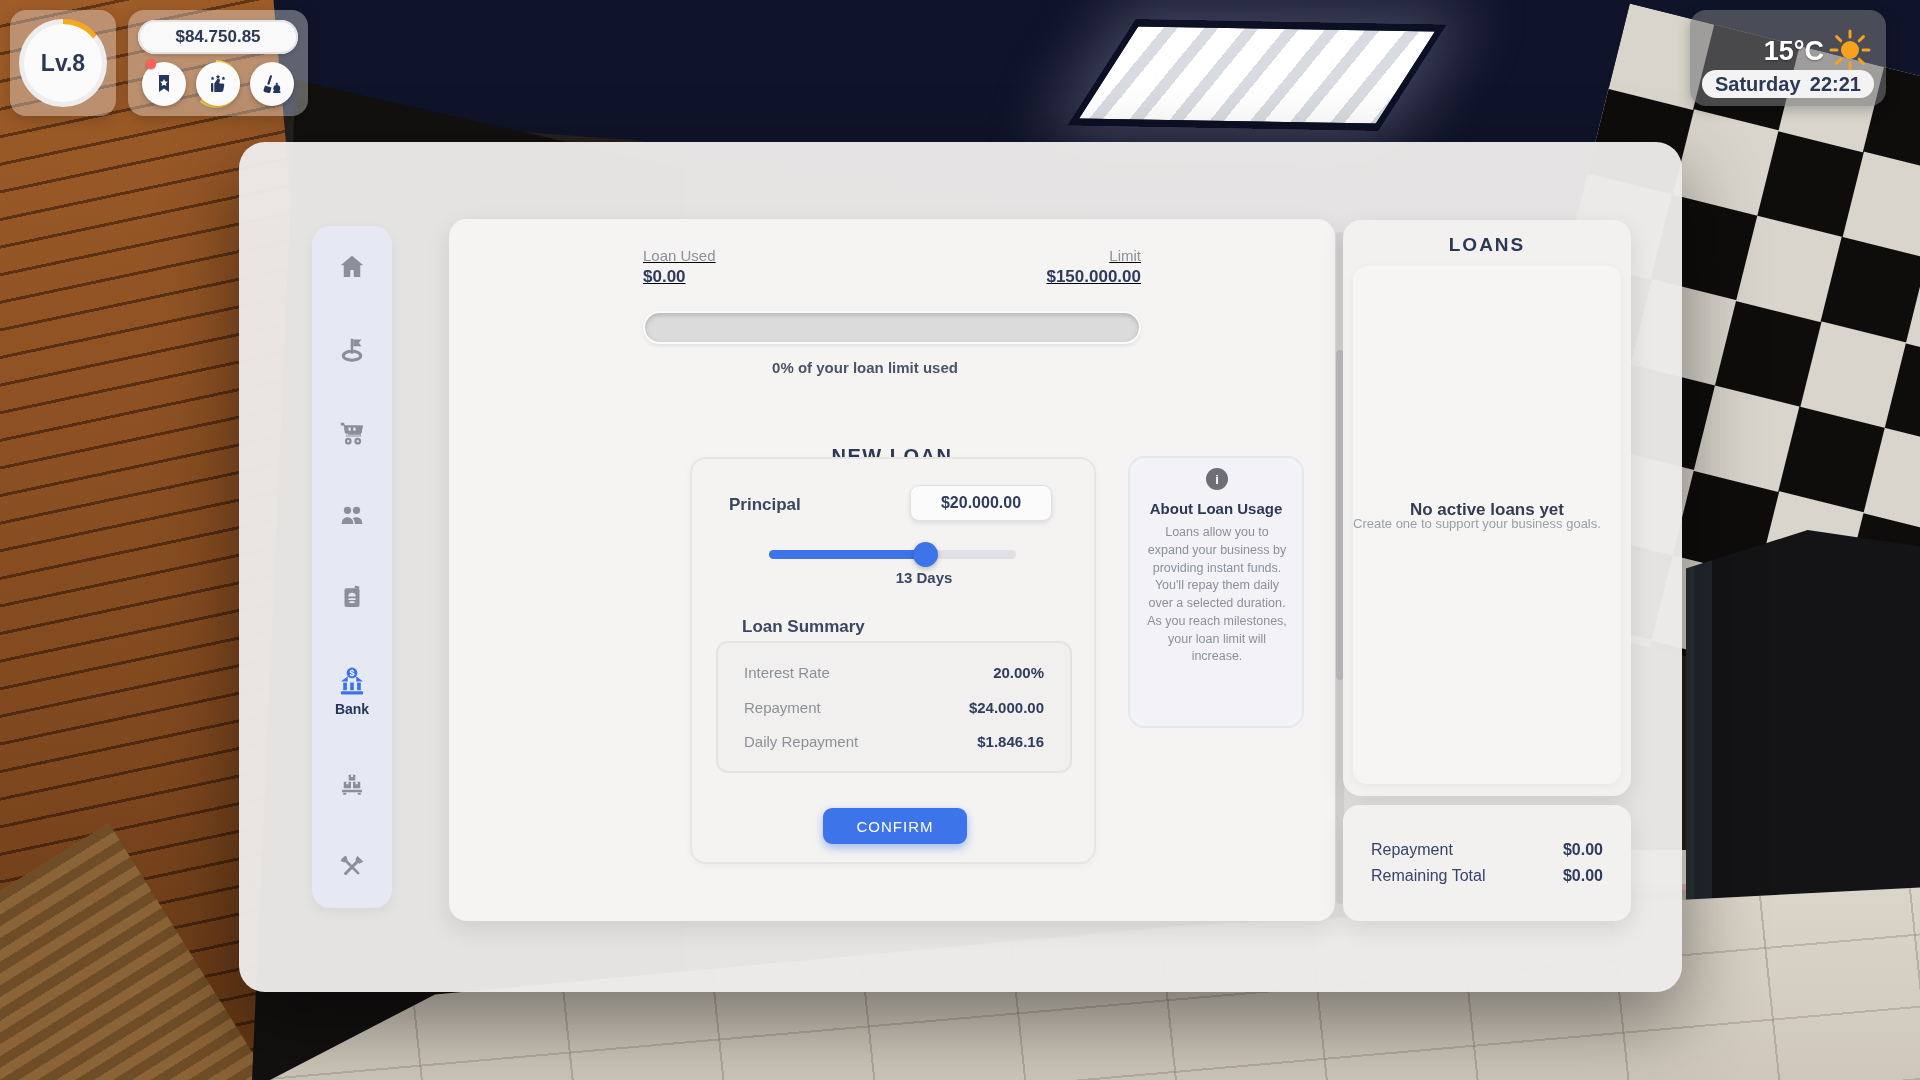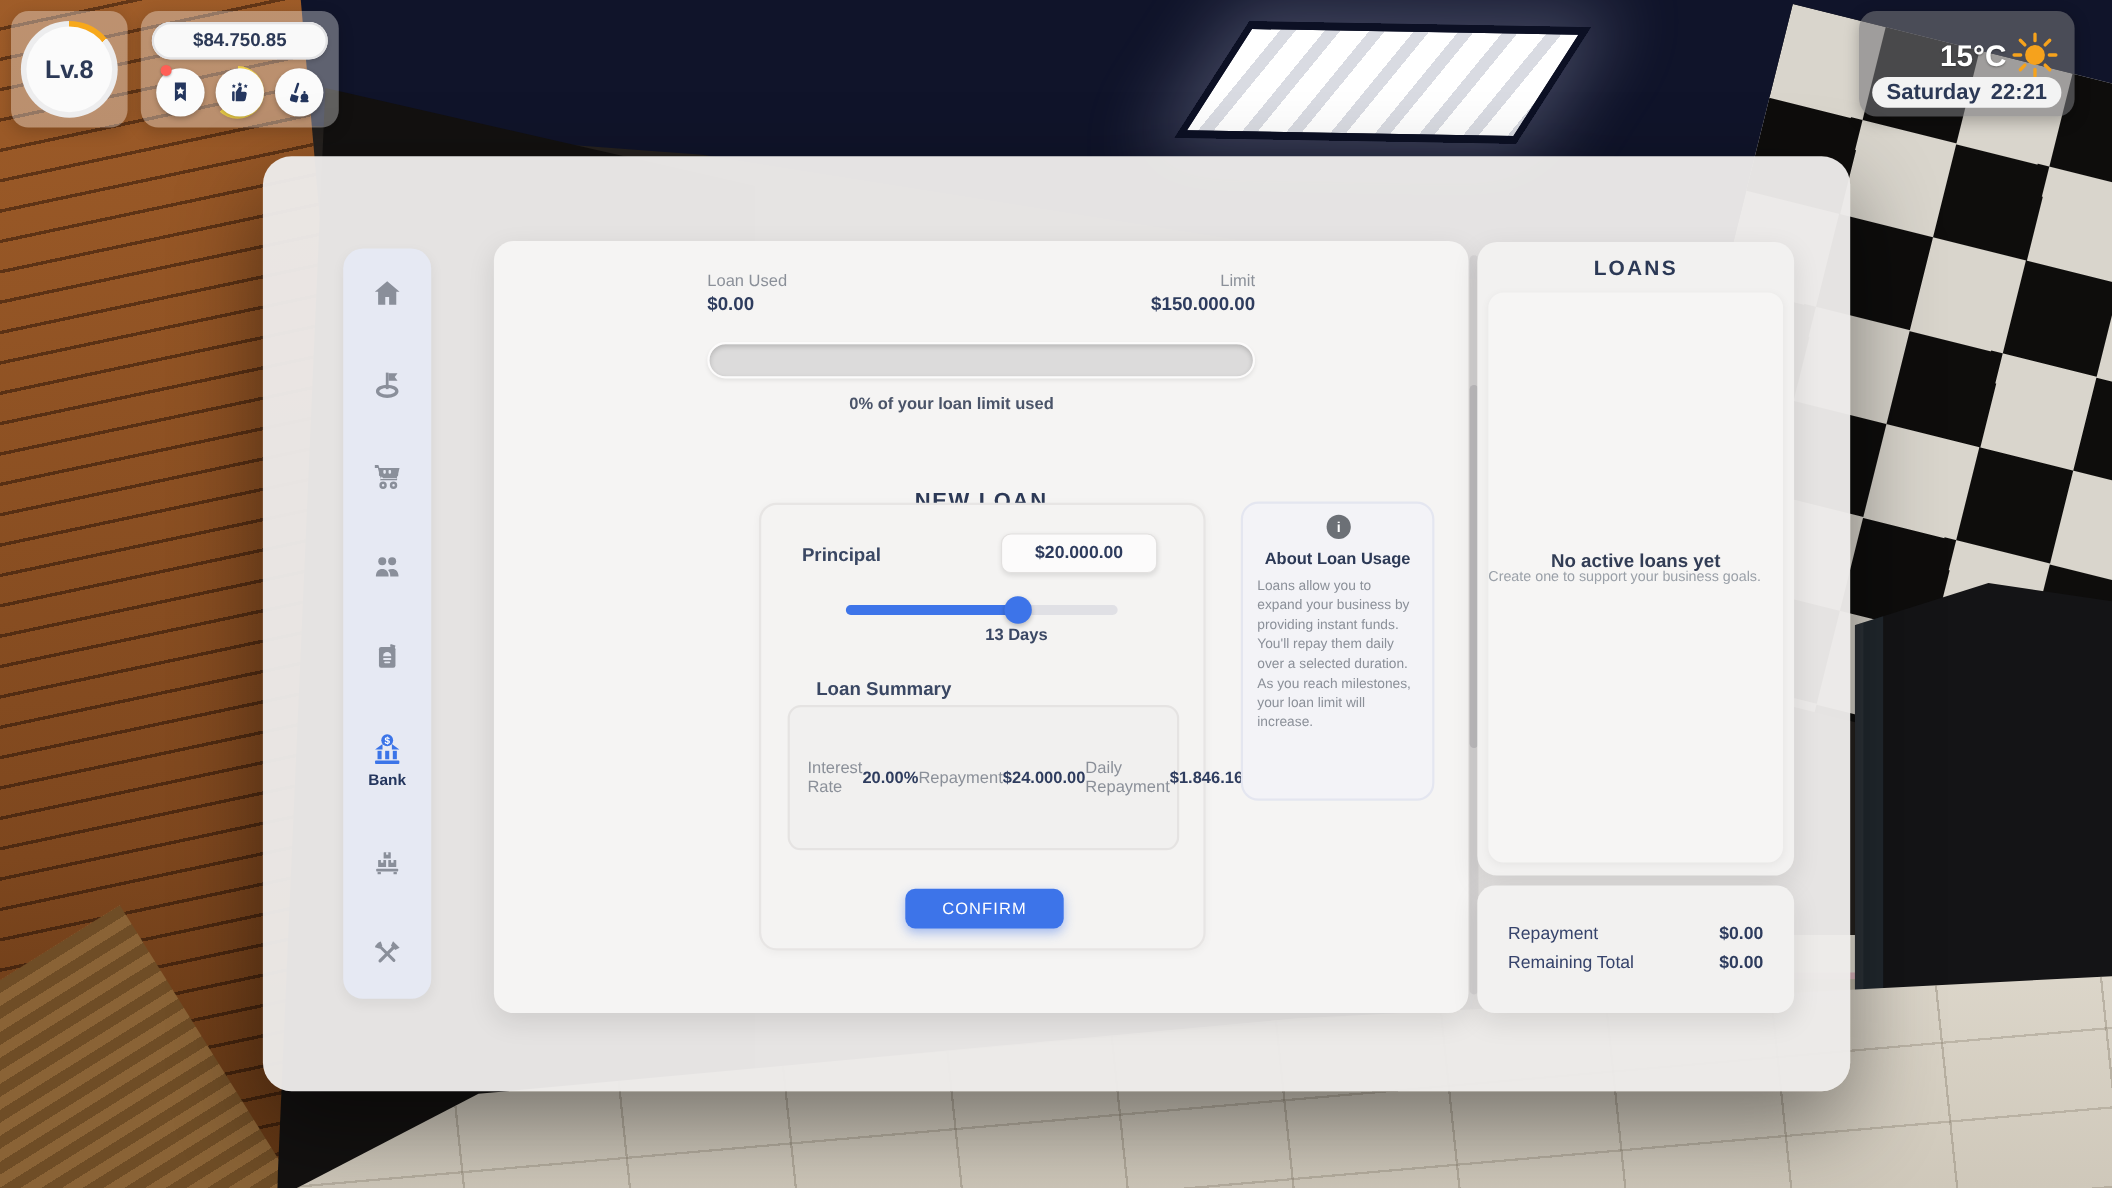--- a/index.html
+++ b/index.html
@@ -65,21 +65,21 @@
     background:rgba(236,234,233,.97);box-shadow:0 30px 80px rgba(0,0,0,.45);}
   .sidebar{left:73px;top:84px;width:80px;height:682px;border-radius:18px;background:#e6e9f3;
     box-shadow:0 4px 12px rgba(0,0,0,.06);display:flex;flex-direction:column;align-items:center;
     justify-content:space-between;padding:26px 0;box-sizing:border-box;}
   .side-item{width:56px;display:flex;flex-direction:column;align-items:center;gap:2px;color:#8a8f9a;cursor:pointer;}
   .side-item.active{color:#3b74e8;}
   .side-label{font-size:14px;font-weight:700;color:#24365e;}
 
   .main-card{left:210px;top:77px;width:886px;height:702px;border-radius:18px;background:#f5f4f3;
     box-shadow:0 8px 24px rgba(0,0,0,.10);}
-  .bar-head{left:194px;top:28px;width:498px;display:flex;justify-content:space-between;}
+  .bar-head{left:194px;top:28px;width:498px;display:flex;justify-content:space-between;text-decoration:underline;}
   .bh-label{font-size:15px;color:#8b9099;}
   .bh-value{font-size:17px;font-weight:700;color:#2e3c5e;margin-top:3px;}
   .bh-right{text-align:right;}
   .loan-track{left:194px;top:92px;width:498px;height:33px;border-radius:17px;background:#dcdbdb;
     border:2px solid #fcfbfb;box-sizing:border-box;box-shadow:inset 0 2px 5px rgba(0,0,0,.18),0 2px 4px rgba(0,0,0,.08);}
   .loan-fill{height:100%;border-radius:15px;background:#3d74e9;}
   .usage1{left:0;top:140px;width:832px;text-align:center;font-size:15px;font-weight:700;color:#4a5469;}
   .usage2{left:0;top:164px;width:886px;text-align:center;font-size:14px;color:#8b9099;}
   .nl-title{left:0;top:206px;width:886px;text-align:center;font-size:20px;font-weight:700;
     letter-spacing:1.5px;color:#2c3956;margin-top:20px;}
@@ -90,34 +90,34 @@
     border:1px solid #e2e0df;box-shadow:0 2px 5px rgba(0,0,0,.10);display:flex;align-items:center;
     justify-content:center;font-size:16px;font-weight:700;color:#2e3c5e;cursor:text;}
   .slider{left:77px;top:82px;width:247px;height:26px;cursor:pointer;}
   .sl-track{left:0;top:9px;width:100%;height:9px;border-radius:5px;background:#e0e0e5;}
   .sl-fill{left:0;top:9px;height:9px;border-radius:5px;background:#3d74e9;}
   .sl-thumb{top:1px;width:25px;height:25px;border-radius:50%;background:#3d74e9;
     box-shadow:0 2px 5px rgba(0,0,0,.25);}
   .days{left:112px;top:110px;width:240px;text-align:center;font-size:15px;font-weight:700;color:#3a4763;}
   .sum-title{left:50px;top:158px;font-size:17px;font-weight:700;color:#3a4763;}
   .sum-box{left:24px;top:182px;width:356px;height:132px;border-radius:12px;background:#f1f0ef;
-    border:2px solid #e5e3e2;box-sizing:border-box;display:flex;flex-direction:row;
-    justify-content:space-evenly;padding:4px 16px;}
+    border:2px solid #e5e3e2;box-sizing:border-box;display:flex;flex-direction:column;
+    justify-content:space-evenly;padding:4px 26px;}
   .sum-row{display:flex;justify-content:space-between;align-items:center;}
   .sum-label{font-size:15px;color:#8b9099;}
   .sum-value{font-size:15px;font-weight:700;color:#2e3c5e;}
   .confirm{left:131px;top:349px;width:144px;height:36px;border-radius:9px;background:#3d74e9;border:none;
     color:#fff;font-family:inherit;font-size:15px;font-weight:400;letter-spacing:1px;cursor:pointer;
     box-shadow:0 4px 10px rgba(61,116,233,.45);}
   .about-card{left:679px;top:237px;width:176px;height:272px;border-radius:16px;background:#f3f3f7;
     border:2px solid #e4e6f0;box-sizing:border-box;}
   .info-ic{left:76px;top:10px;width:22px;height:22px;border-radius:50%;background:#6c7076;color:#fff;
     display:flex;align-items:center;justify-content:center;font-size:13px;font-weight:700;}
   .about-title{left:0;top:42px;width:100%;text-align:center;font-size:15px;font-weight:700;color:#2c3956;}
-  .about-body{left:13px;top:66px;width:148px;font-size:12.5px;line-height:1.42;color:#8b9099;}
+  .about-body{left:13px;top:66px;width:148px;font-size:12.5px;line-height:1.42;color:#8b9099;text-align:center;}
 
   .vscroll{left:1097px;top:90px;width:8px;height:672px;border-radius:4px;background:rgba(110,110,118,.10);}
   .vthumb{left:0;top:118px;width:8px;height:330px;border-radius:4px;background:rgba(110,110,118,.22);cursor:pointer;}
 
   .loans-panel{left:1104px;top:78px;width:288px;height:576px;border-radius:18px;background:#f2f1f0;
     box-shadow:0 8px 24px rgba(0,0,0,.10);}
   .loans-title{left:0;top:14px;width:100%;text-align:center;font-size:19px;font-weight:700;
     letter-spacing:2px;color:#2c3956;}
   .loans-inner{left:10px;top:46px;width:268px;height:518px;border-radius:14px;background:#f6f5f4;
     box-shadow:0 2px 8px rgba(0,0,0,.05);}

